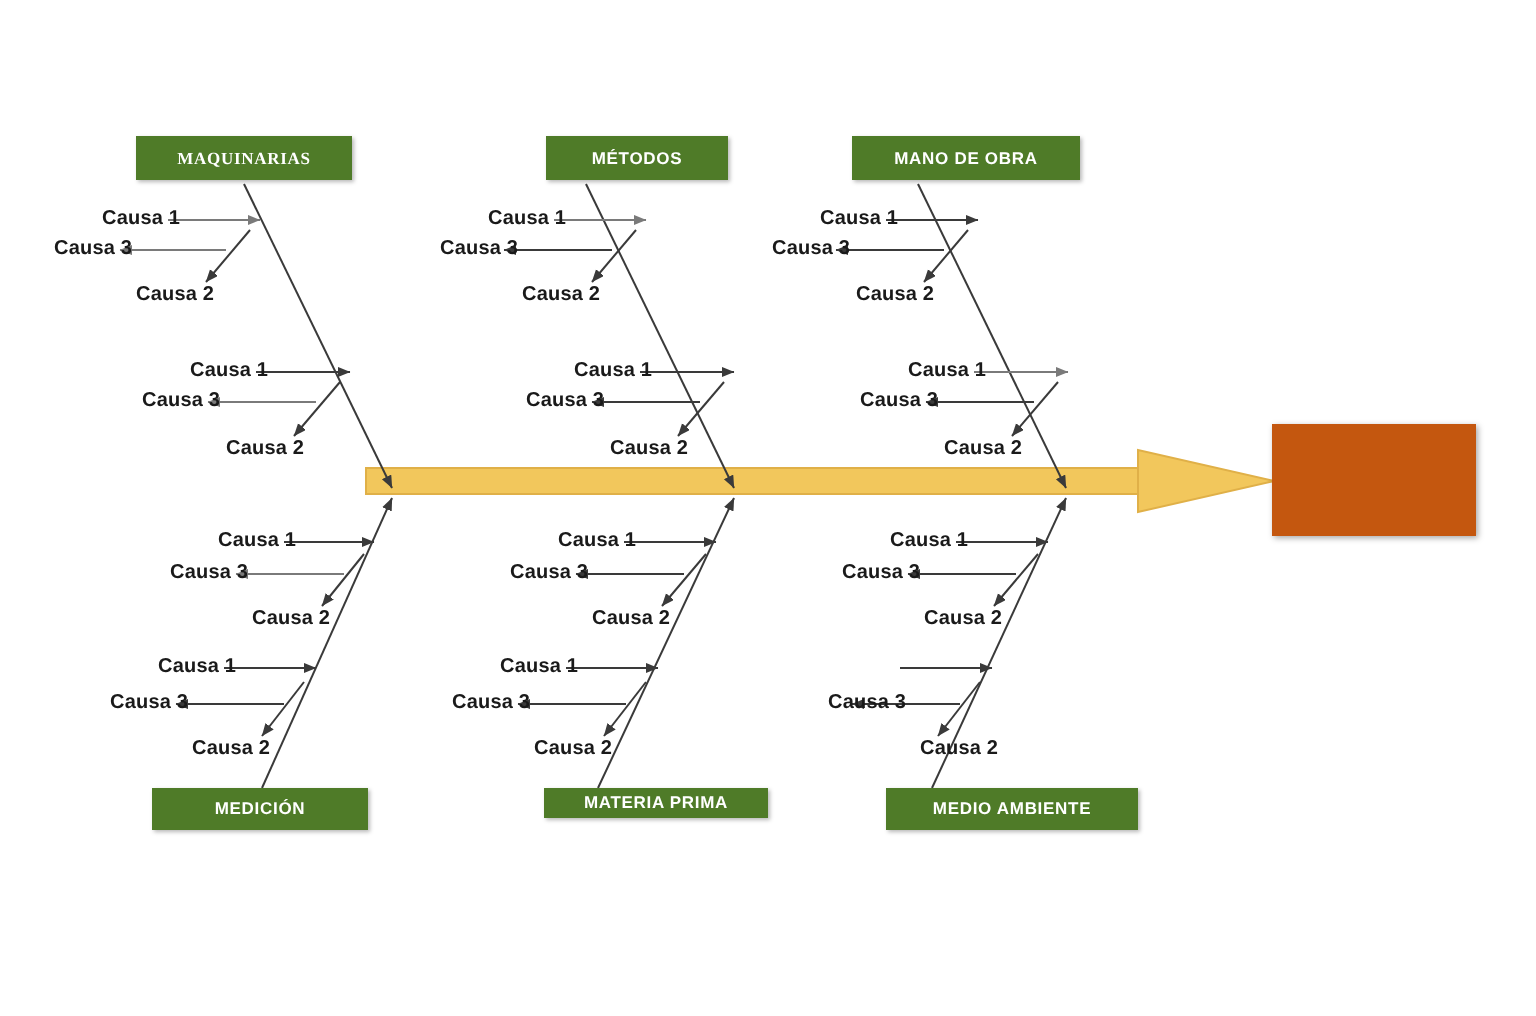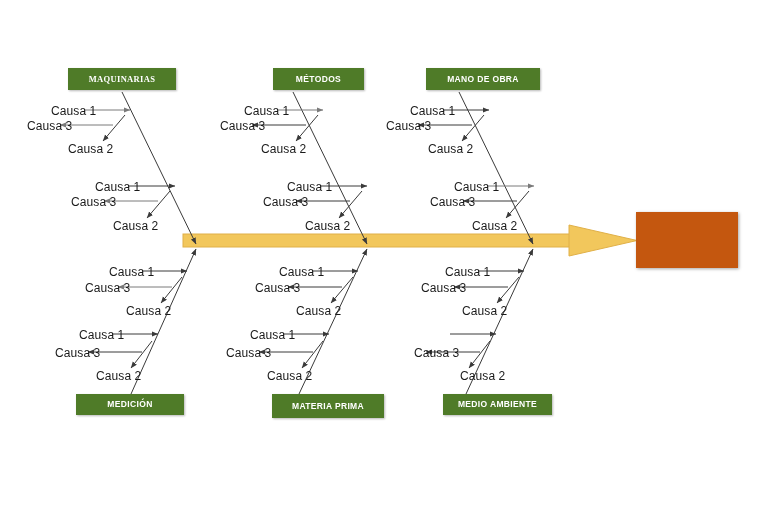--- a/index.html
+++ b/index.html
@@ -41,25 +41,26 @@
     white-space: nowrap;
   }
   .effect-box {
     position: absolute;
     background: #C4570F;
     box-shadow: 1px 1px 3px rgba(0,0,0,0.35);
     box-sizing: border-box;
   }
   .cause-label {
     position: absolute;
-    font-size: 12px;
+    font-size: 10px;
     color: #1a1a1a;
     white-space: nowrap;
     line-height: 1;
     letter-spacing: 0.1px;
+    font-weight: bold;
   }
 </style>
 </head>
 <body>
 
 <div id="canvas">
 
   <svg id="diagram-svg" viewBox="0 0 768 508">
     <defs>
       <marker id="ah" markerWidth="7" markerHeight="7" refX="6.2" refY="2.6" orient="auto" markerUnits="strokeWidth">
@@ -155,24 +156,24 @@
   <div class="cat-box" style="left:273px; top:68px; width:91px; height:22px;">
     <span>MÉTODOS</span>
   </div>
   <div class="cat-box" style="left:426px; top:68px; width:114px; height:22px;">
     <span>MANO DE OBRA</span>
   </div>
 
   <div class="cat-box" style="left:76px; top:394px; width:108px; height:21px;">
     <span>MEDICIÓN</span>
   </div>
-  <div class="cat-box" style="left:272px; top:394px; width:112px; height:24px;">
+  <div class="cat-box" style="left:272px; top:394px; width:112px; height:15px;">
     <span>MATERIA PRIMA</span>
   </div>
-  <div class="cat-box" style="left:443px; top:394px; width:109px; height:21px;">
+  <div class="cat-box" style="left:443px; top:394px; width:126px; height:21px;">
     <span>MEDIO AMBIENTE</span>
   </div>
 
   <div class="effect-box" style="left:636px; top:212px; width:102px; height:56px;">
     <span></span>
   </div>
 
   <div class="cause-label" style="left:51px; top:105px;">Causa 1</div>
   <div class="cause-label" style="left:27px; top:120px;">Causa 3</div>
   <div class="cause-label" style="left:68px; top:143px;">Causa 2</div>

